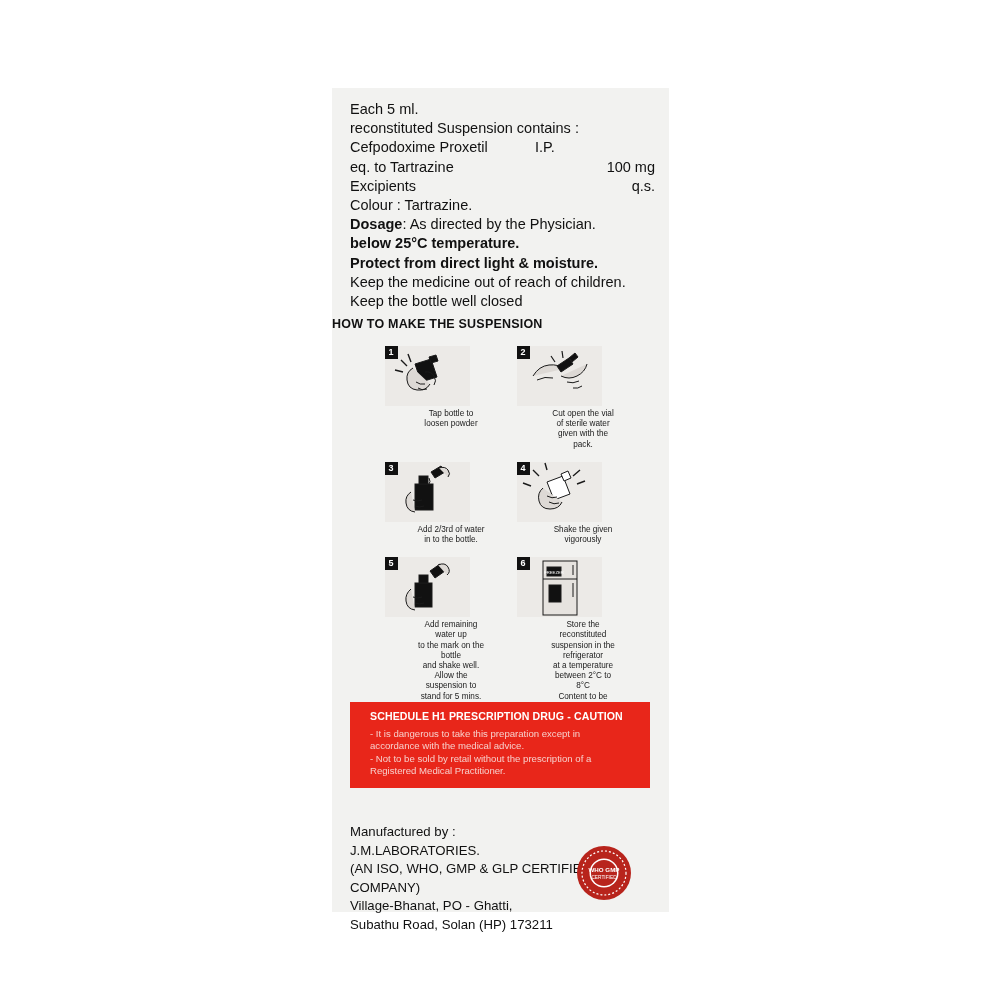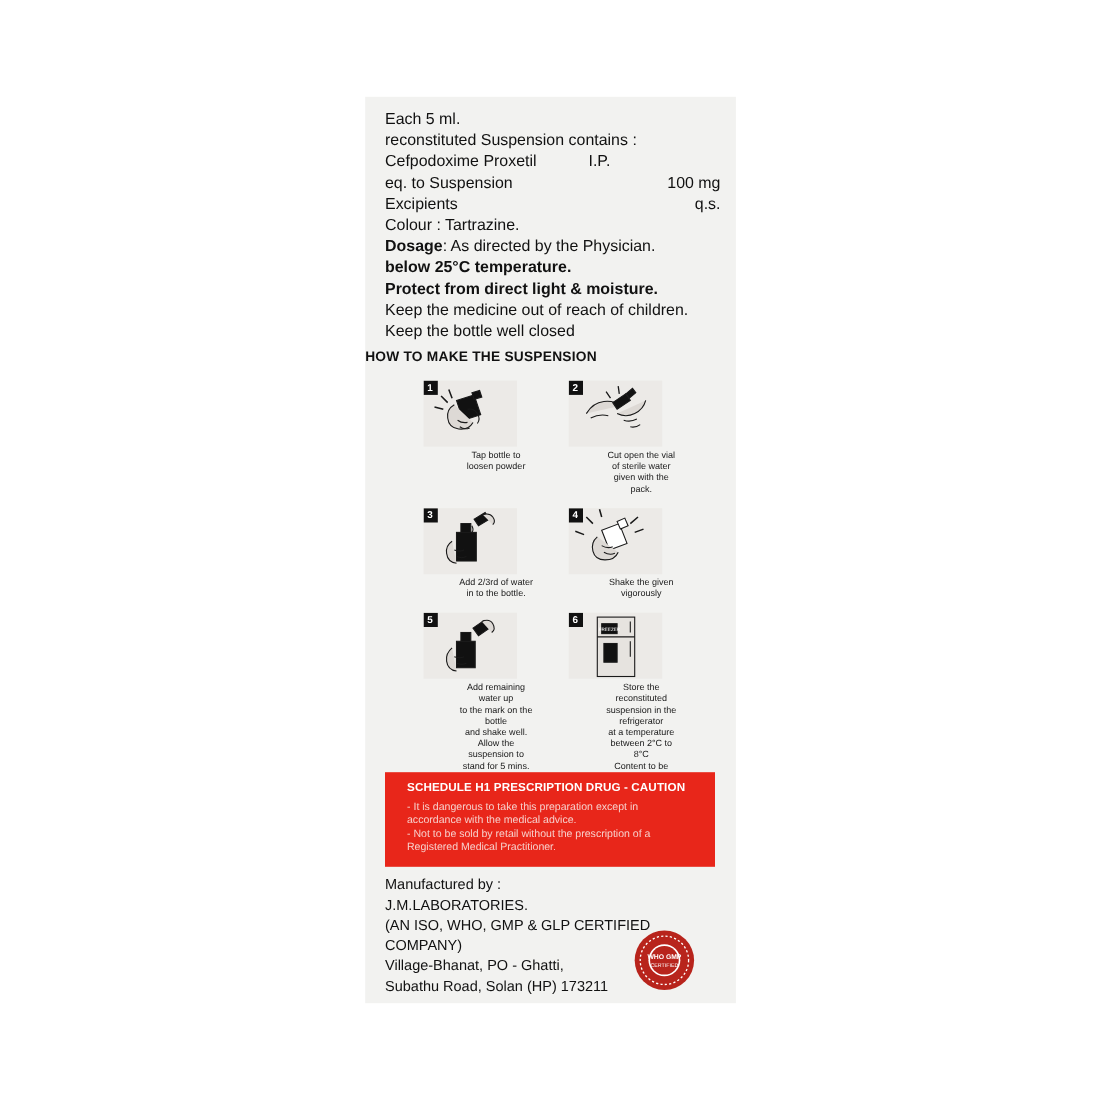--- a/index.html
+++ b/index.html
@@ -134,21 +134,21 @@
   #warning .w-line {
     font-size: 9.6px;
     line-height: 12.4px;
     color: #f7cfcb;
   }
 
   
   #mfg {
     position: absolute;
     left: 18px;
-    top: 707px;
+    top: 735px;
     width: 305px;
     font-size: 13.2px;
     line-height: 18.6px;
     color: #111;
   }
 
   
   #seal {
     position: absolute;
     left: 243px;
@@ -173,21 +173,21 @@
         <span>Each 5 ml.</span>
       </div>
       <div class="row">
         <span>reconstituted Suspension contains :</span>
       </div>
       <div class="row">
         <span>Cefpodoxime Proxetil</span>
         <span class="r-mid">I.P.</span>
       </div>
       <div class="row">
-        <span>eq. to Suspension</span>
+        <span>eq. to Tartrazine</span>
         <span class="r-right">100 mg</span>
       </div>
       <div class="row">
         <span>Excipients</span>
         <span class="r-right">q.s.</span>
       </div>
       <div class="row">
         <span>Colour : Tartrazine.</span>
       </div>
       <div class="row">

